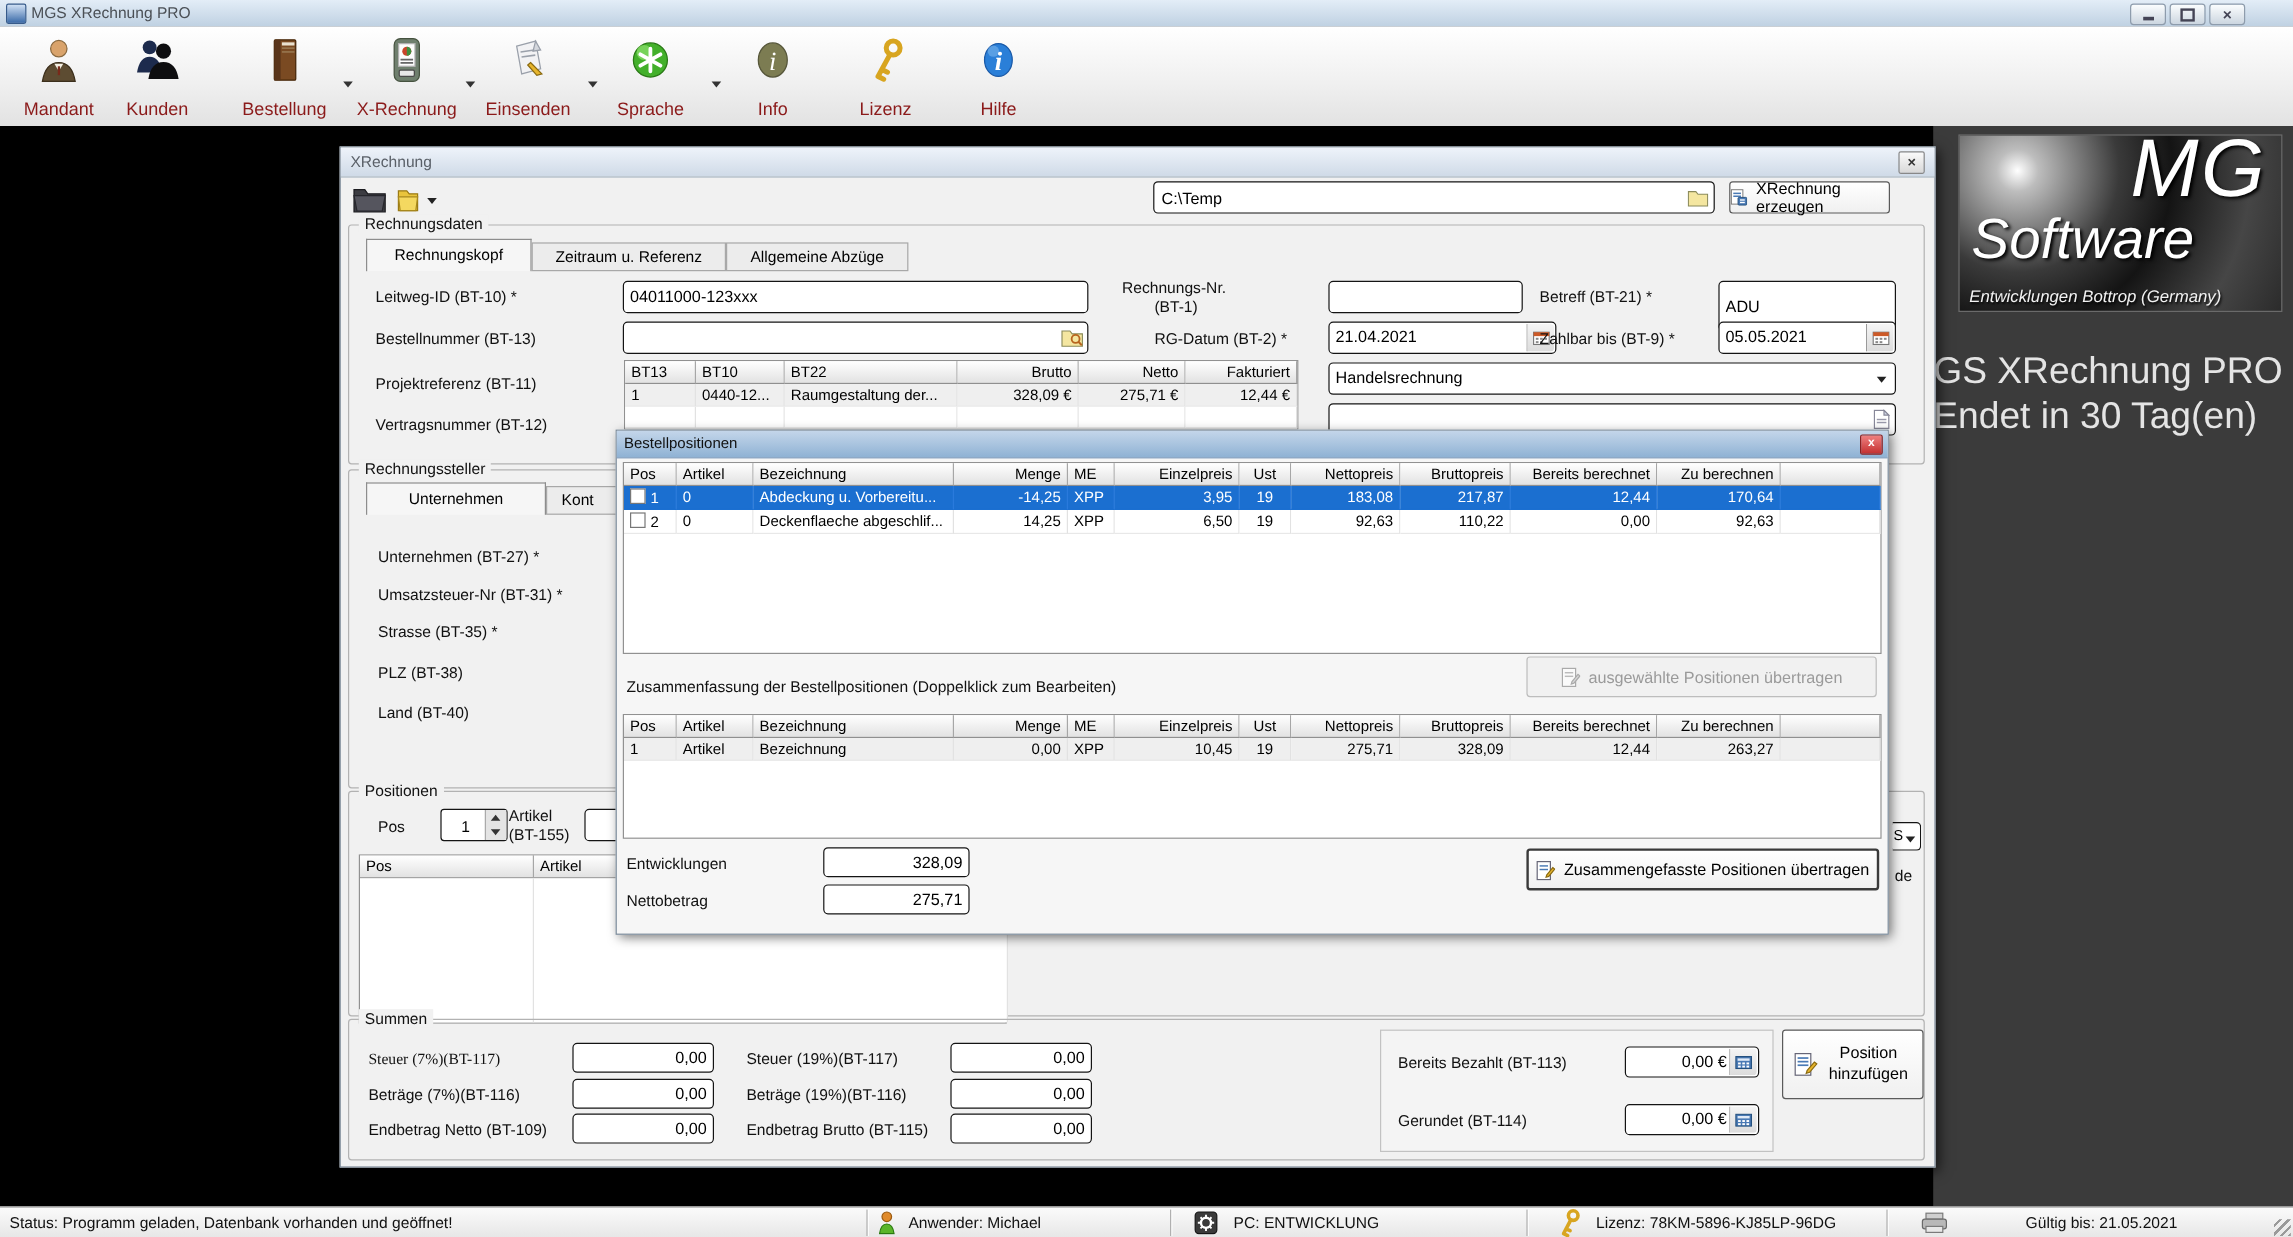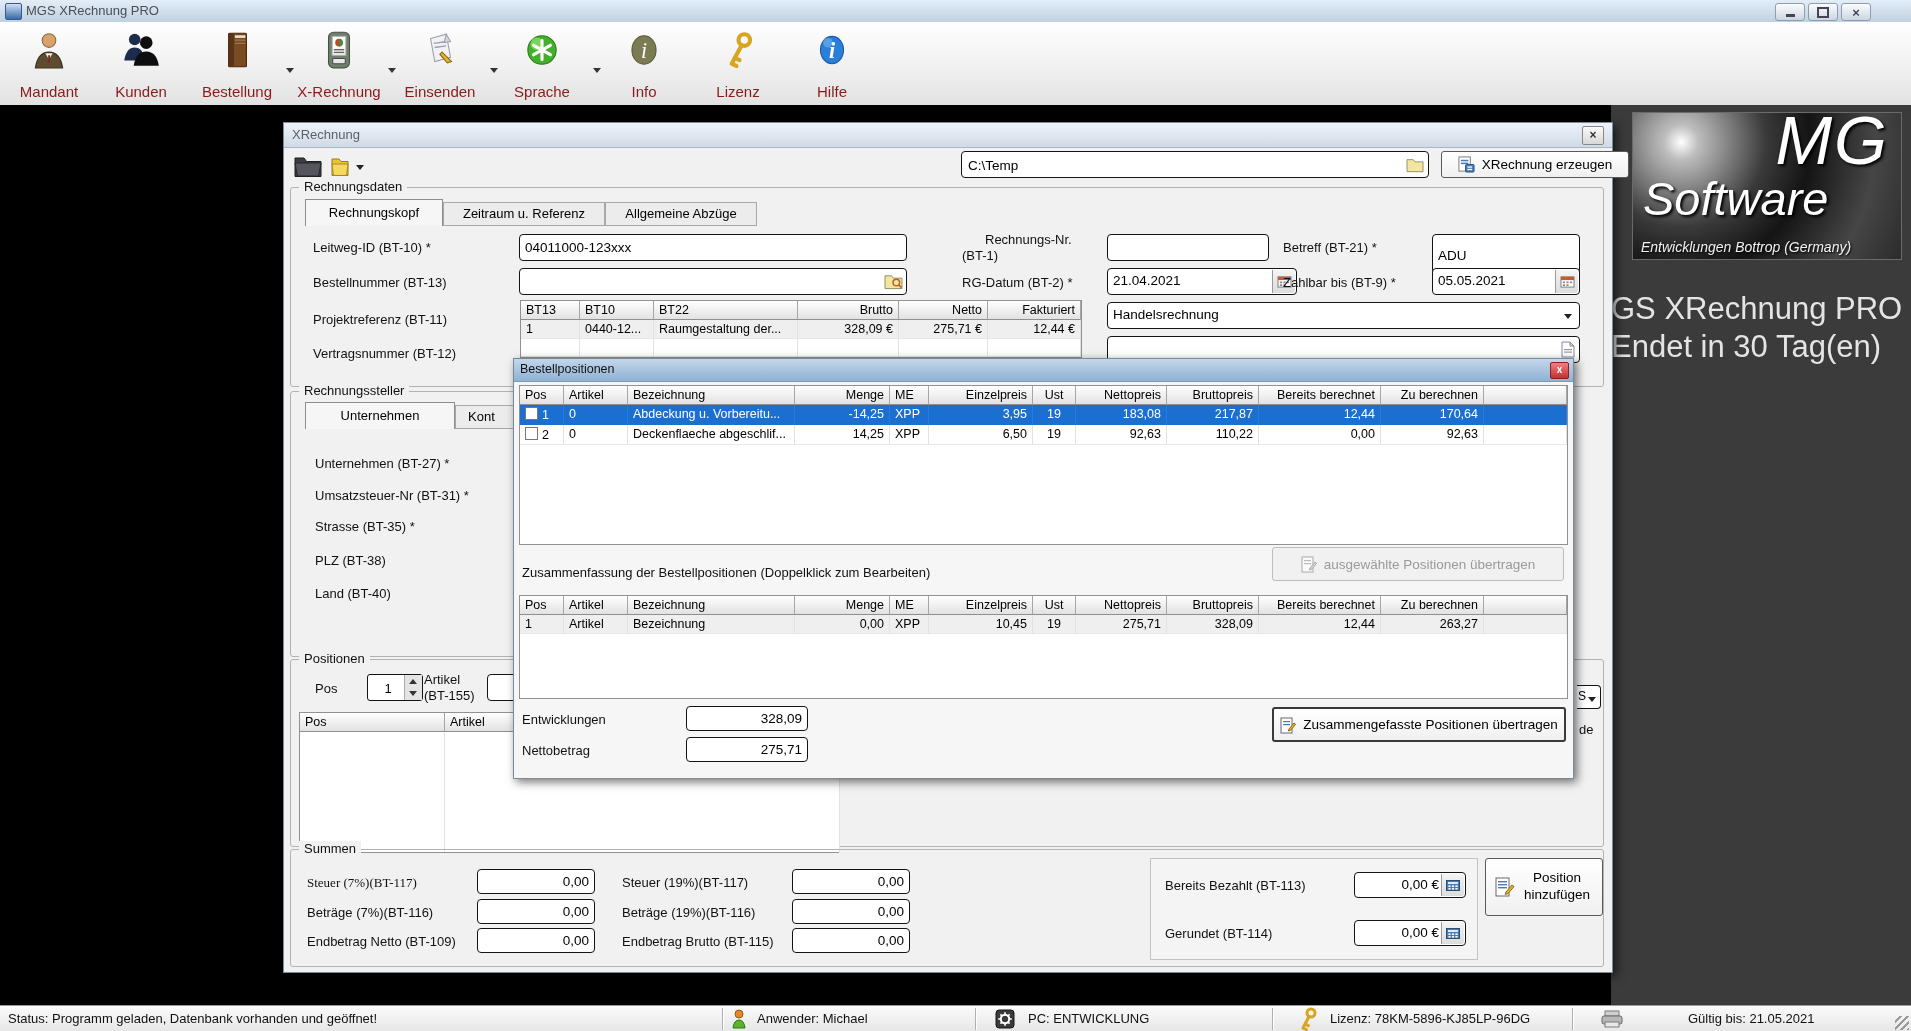--- a/index.html
+++ b/index.html
@@ -129,21 +129,21 @@
   <div class="abs toolbar">
     <div class="titem" style="left:9px;width:80px;">
       <svg width="42" height="44" viewBox="0 0 40 40">
           <circle cx="20" cy="11" r="6.5" fill="#d9a36b" stroke="#8a6a40"></circle>
           <path d="M7 37 q2.5 -15 13 -15 q10.5 0 13 15 z" fill="#5d4c32" stroke="#3c2f1c"></path>
           <path d="M16.5 23 l3.5 6 3.5 -6 z" fill="#f4f0e4"></path>
           <rect x="19.2" y="25" width="1.8" height="7" fill="#7a2a1a"></rect>
         </svg>
       <span class="tlabel">Mandant</span>
     </div>
-    <div class="titem" style="left:101px;width:80px;align-items:center;">
+    <div class="titem" style="left:91px;width:80px;align-items:center;">
       <svg width="42" height="44" viewBox="0 0 40 40">
           <circle cx="14" cy="10" r="5.5" fill="#1d2b4d"></circle>
           <path d="M4 30 q2 -12.5 10 -12.5 q8 0 10 12.5 z" fill="#1d2b4d"></path>
           <circle cx="25" cy="13" r="6" fill="#0e0e10"></circle>
           <path d="M13 35 q2.2 -13.5 12 -13.5 q9.8 0 12 13.5 z" fill="#0e0e10"></path>
         </svg>
       <span class="tlabel">Kunden</span>
     </div>
     <div class="titem" style="left:192px;width:90px;">
       <svg width="42" height="44" viewBox="0 0 40 40">
@@ -240,21 +240,21 @@
           <path d="M2 8 h16 l-1.5 11.5 H3.5 z" fill="#f4d860" stroke="#a8881c"></path>
         </svg>
       <div class="tdrop" style="left:72px;top:42px;border-top-color:#222;"></div>
 
       <div class="inp" style="left:677px;top:28px;width:468px;height:27px;">
         <input style="position: absolute; left: 4px; top: 0px; width: 420px; height: 100%; border: none; font-size: 13.5px; font-family: &quot;Liberation Sans&quot;, sans-serif; background: transparent;" value="C:\Temp">
         <svg style="position:absolute;right:4px;top:5px;" width="18" height="16" viewBox="0 0 20 18">
             <path d="M1 3 h7 l2 2.5 H19 v11 H1 z" fill="#f4e6a0" stroke="#8a8a5a"></path>
           </svg>
       </div>
-      <div class="btn" style="left:1157px;top:28px;width:188px;height:27px;">
+      <div class="btn" style="left:1157px;top:28px;width:134px;height:27px;">
         <svg width="17" height="17" viewBox="0 0 18 18">
             <rect x="1" y="1" width="12" height="15" fill="#fff" stroke="#777"></rect>
             <rect x="3" y="4" width="8" height="1.6" fill="#4a7ab5"></rect>
             <rect x="3" y="7" width="8" height="1.6" fill="#4a7ab5"></rect>
             <rect x="8" y="9" width="9" height="8" rx="1" fill="#4a7ab5" stroke="#24507e"></rect>
             <rect x="10" y="11" width="5" height="1.4" fill="#fff"></rect>
             <rect x="10" y="13.6" width="5" height="1.4" fill="#fff"></rect>
           </svg>
         <span>XRechnung erzeugen</span>
       </div>
@@ -294,21 +294,21 @@
           <div class="td grey num">275,71 €</div>
           <div class="td grey num">12,44 €</div>
           <div class="td" style="height:18px;"></div>
             <div class="td"></div>
             <div class="td"></div>
             <div class="td"></div>
             <div class="td"></div>
             <div class="td"></div>
         </div>
 
-        <div class="lbl" style="left:694px;top:44px;">Rechnungs-Nr.</div>
+        <div class="lbl" style="left:644px;top:44px;">Rechnungs-Nr.</div>
         <div class="lbl" style="left:671px;top:60px;">(BT-1)</div>
         <input class="inp" style="left: 816px; top: 46px; width: 162px; height: 27px;" value="">
 
         <div class="lbl" style="left:992px;top:52px;">Betreff (BT-21) *</div>
         <input class="inp" style="left: 1141px; top: 46px; width: 148px; height: 42px;" value="ADU">
 
         <div class="lbl" style="left:671px;top:87px;">RG-Datum (BT-2) *</div>
         <div class="inp" style="left:816px;top:80px;width:190px;height:27px;">
           <span style="position:absolute;left:5px;top:4px;">21.04.2021</span>
           <div class="sidebtn">

